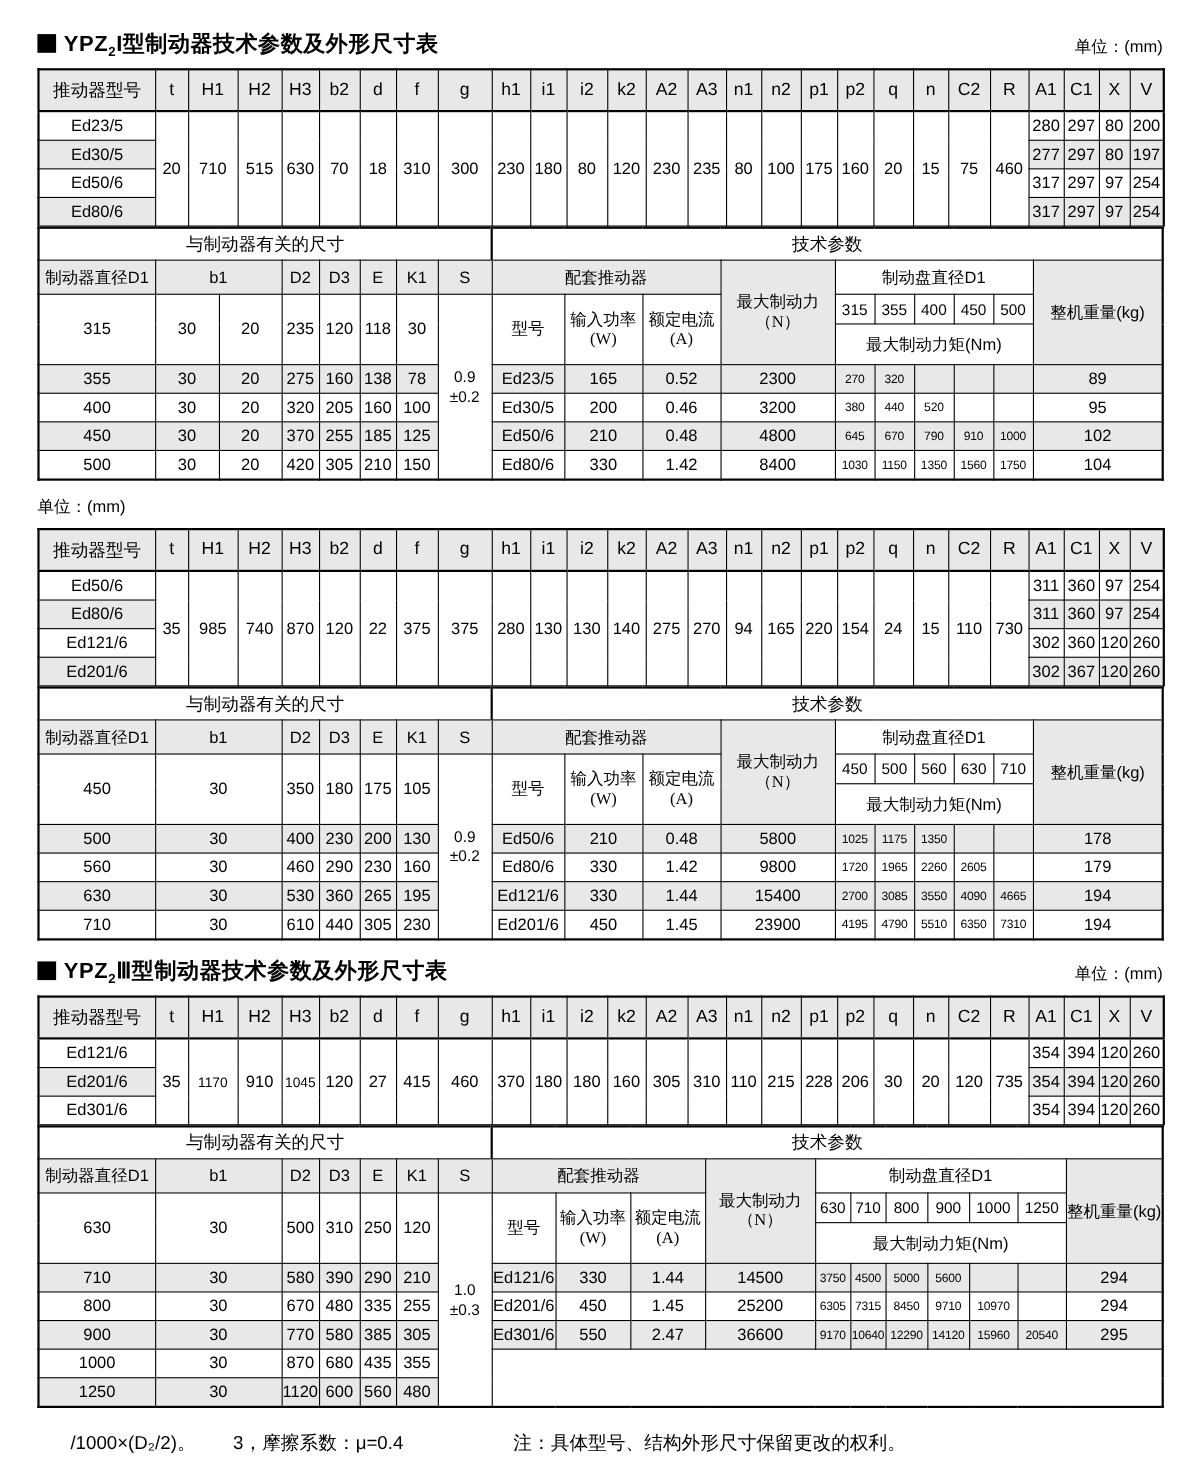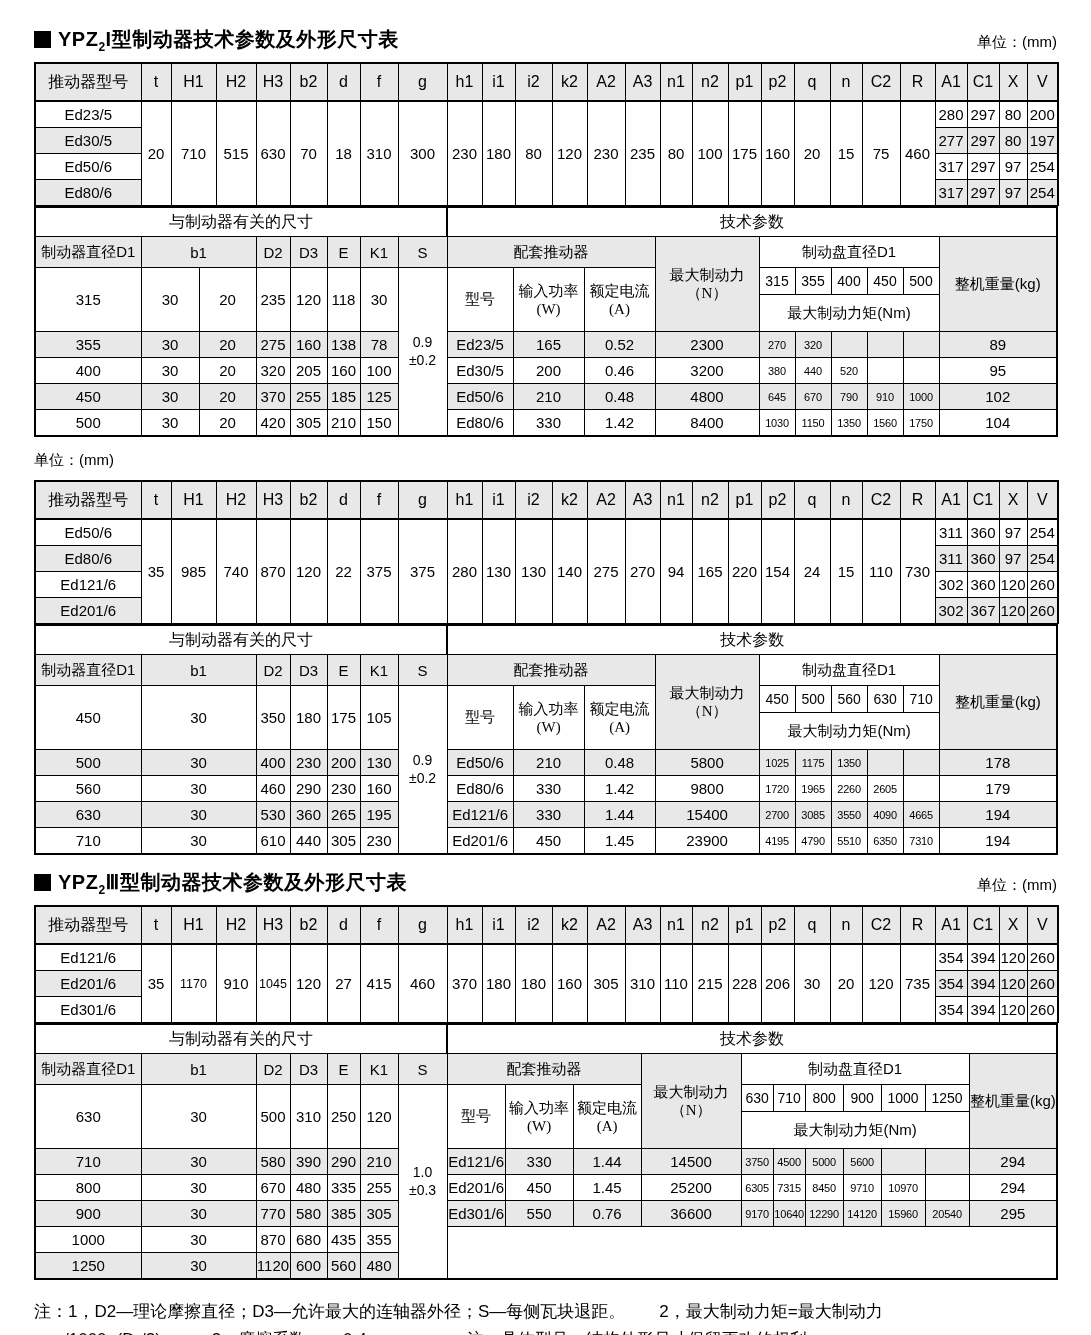--- a/index.html
+++ b/index.html
@@ -807,21 +807,21 @@
       </tr>
       <tr class="dr alt">
         <td>900</td>
         <td>30</td>
         <td>770</td>
         <td>580</td>
         <td>385</td>
         <td>305</td>
         <td class="mdl">Ed301/6</td>
         <td>550</td>
-        <td>0.76</td>
+        <td>2.47</td>
         <td>36600</td>
         <td class="tq">9170</td>
         <td class="tq">10640</td>
         <td class="tq">12290</td>
         <td class="tq">14120</td>
         <td class="tq">15960</td>
         <td class="tq">20540</td>
         <td>295</td>
       </tr>
       <tr class="dr">
@@ -839,20 +839,19 @@
         <td>1120</td>
         <td>600</td>
         <td>560</td>
         <td>480</td>
       </tr>
     </tbody>
       </table>
   </div>
 
   <div class="notes">
-    <div class="l1">注：1，D2—理论摩擦直径；D3—允许最大的连轴器外径；S—每侧瓦块退距。　　2，最大制动力矩=最大制动力</div>
     <div class="l2">
       <span class="l2a">/1000×(D₂/2)。　　3，摩擦系数：μ=0.4</span>
       <span class="l2b">注：具体型号、结构外形尺寸保留更改的权利。</span>
     </div>
   </div>
 
 </div>
 
 </body></html>

